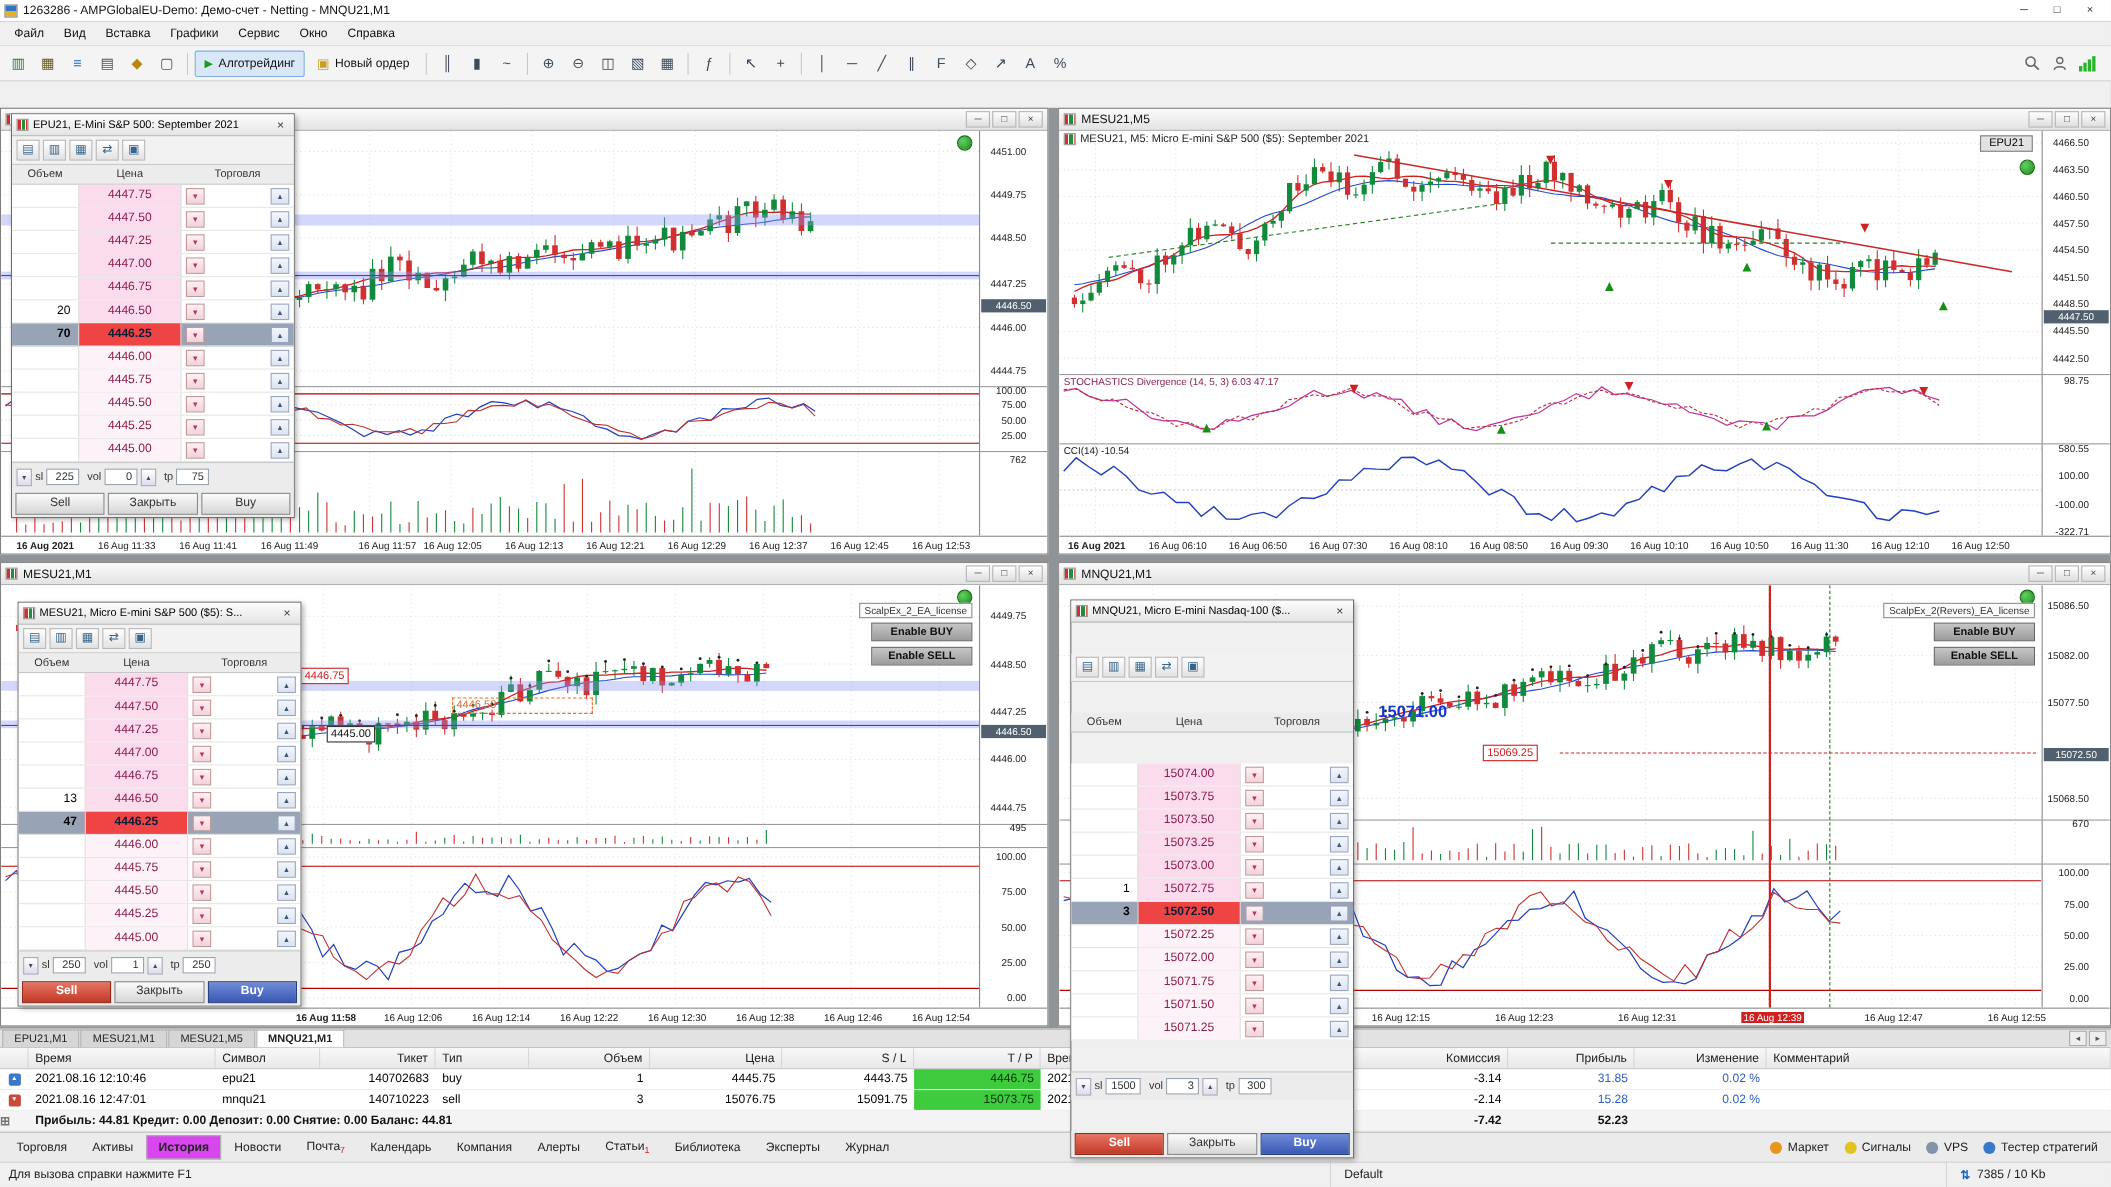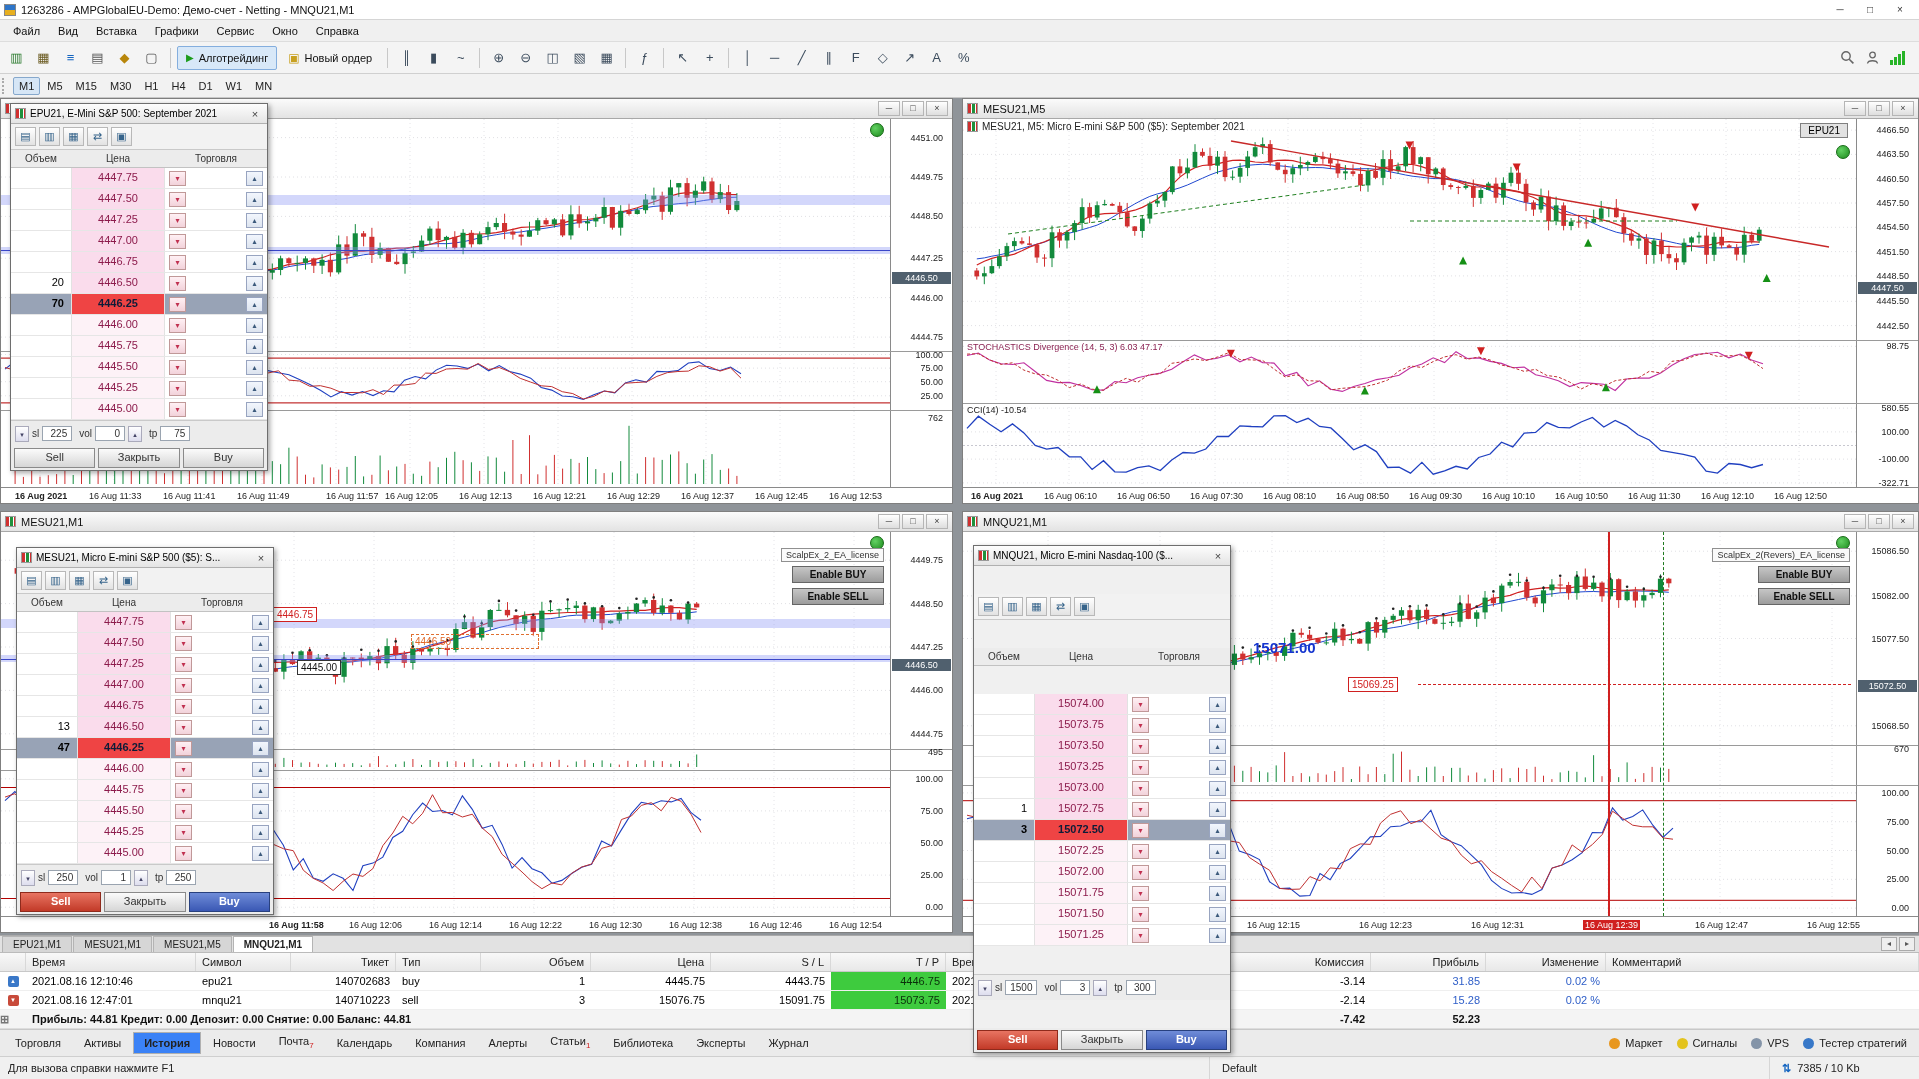--- a/index.html
+++ b/index.html
@@ -31,21 +31,21 @@
 .cw{position:absolute;background:#fff;border:1px solid #7f7f7f}
 .cw-tb{height:20px;background:linear-gradient(#fbfbfb,#e3e3e3);border-bottom:1px solid #a8a8a8;display:flex;align-items:center;gap:5px;padding:0 4px;font-size:11px}
 .mini-ico{width:11px;height:11px;background:linear-gradient(90deg,#d03030 0 3px,#fff 3px 4px,#20903c 4px 7px,#fff 7px 8px,#d03030 8px 11px);border:1px solid #999;flex:none}
 .cw-title{color:#111}
 .cw-btns{margin-left:auto;display:flex}
 .cwb{width:22px;height:15px;border:1px solid #b5b5b5;background:linear-gradient(#fff,#dedede);font-size:9px;line-height:13px;text-align:center;margin-left:2px;color:#444}
 .cw-body{position:absolute;left:0;top:20px;right:0;bottom:0;overflow:hidden;background:#fff}
 .scalecol{position:absolute;top:0;bottom:16px;right:0;width:62px;border-left:1px solid #8a8a8a;background:#fff}
 .timeaxis{position:absolute;left:0;right:0;bottom:0;height:16px;border-top:1px solid #8a8a8a;background:#fff}
 .sep{position:absolute;left:0;right:0;height:1px;background:#9a9a9a}
-.plabel{position:absolute;right:9px;font-size:9px;color:#1a1a1a;transform:translateY(-50%)}
+.plabel{position:absolute;right:19px;font-size:9px;color:#1a1a1a;transform:translateY(-50%)}
 .pbox{position:absolute;right:1px;width:59px;background:#50606e;color:#fff;font-size:9px;text-align:center;padding:1px 0;transform:translateY(-50%);z-index:3}
 .tlab{position:absolute;bottom:2px;font-size:9px;white-space:nowrap;color:#222}
 .tlab.first{font-weight:bold}
 .tlab.hl{background:#d02020;color:#fff;padding:0 2px}
 .band{position:absolute;background:rgba(140,150,245,.38)}
 .bline{position:absolute;height:0;border-top:1px solid #3a46c8}
 .panetitle{position:absolute;font-size:9px;color:#8b2252;z-index:2}
 .panetitle.dark{color:#222}
 .infoline{position:absolute;left:4px;top:2px;font-size:10px;color:#222;display:flex;gap:4px;align-items:center;z-index:2}
 .badge{position:absolute;font-size:10px;border:1px solid #808080;background:#e2e2e2;padding:1px 7px;z-index:2}
@@ -106,21 +106,21 @@
 .hico{width:11px;height:11px;border-radius:2px;color:#fff;font-size:6px;line-height:11px;text-align:center;flex:none}
 .hico.buy{background:#3a78c8}
 .hico.sell{background:#c84a3a}
 .tp-green{background:#3ecb3e;color:#0a300a}
 .blue-val{color:#2e5ec8}
 .ht-sum{position:relative;display:flex;height:19px;align-items:center;background:#f4f4f4;border-bottom:1px solid #ddd;font-size:11px;font-weight:bold;color:#111}
 .sum-abs{position:absolute;text-align:right;font-weight:bold}
 
 .bottombar{position:absolute;left:0;top:1029px;right:0;height:27px;background:#ebebeb;border-top:1px solid #c8c8c8;display:flex;align-items:center;padding:0 4px;gap:1px}
 .btab{padding:4px 10px;font-size:11px;color:#222;border:1px solid transparent}
-.btab.act{background:#3b82f6;border-color:#b0b0b0;font-weight:bold}
+.btab.act{background:#d946ef;border-color:#b0b0b0;font-weight:bold}
 .btab sub{color:#d02020;font-size:8px}
 .bb-right{margin-left:auto;display:flex;align-items:center;gap:14px;padding-right:8px}
 .bb-ritem{display:flex;align-items:center;gap:5px;font-size:11px;color:#222}
 .dot{width:11px;height:11px;border-radius:50%;display:inline-block}
 .statusbar{position:absolute;left:0;top:1056px;right:0;height:23px;background:#f0f0f0;border-top:1px solid #cfcfcf;display:flex;align-items:center;font-size:11px;color:#222;padding-left:8px}
 .sb-spacer{flex:1}
 .sb-cell{border-left:1px solid #d6d6d6;height:100%;display:flex;align-items:center;padding:0 12px}
 .sb-profile{width:560px}
 .sb-traffic{width:150px;gap:6px}
 .traffic-ico{color:#1565c0;font-weight:bold}
@@ -197,32 +197,20 @@
           <circle cx="7.5" cy="5" r="2.8" fill="none" stroke="#666" stroke-width="1.3"></circle>
           <path d="M2.5 13.5 C3 9.8 12 9.8 12.5 13.5" fill="none" stroke="#666" stroke-width="1.3"></path>
         </svg>
         <span class="sigbars">
           <i style="height: 5px;"></i>
           <i style="height: 8px;"></i>
           <i style="height: 11px;"></i>
           <i style="height: 14px;"></i>
         </span>
       </div>
-    </div>
-  <div class="tfbar" id="tfbar">
-      <span class="grip"></span>
-      <span class="tf act">M1</span>
-      <span class="tf">M5</span>
-      <span class="tf">M15</span>
-      <span class="tf">M30</span>
-      <span class="tf">H1</span>
-      <span class="tf">H4</span>
-      <span class="tf">D1</span>
-      <span class="tf">W1</span>
-      <span class="tf">MN</span>
     </div>
   <div class="mdi" id="mdi">
       <div class="cw" style="left: 0px; top: 0px; width: 953px; height: 406px;">
         <div class="cw-tb">
           <span class="mini-ico"></span>
           <span class="cw-title">EPU21,M1</span>
           <div class="cw-btns">
             <span class="cwb">─</span>
             <span class="cwb">□</span>
             <span class="cwb">×</span>

